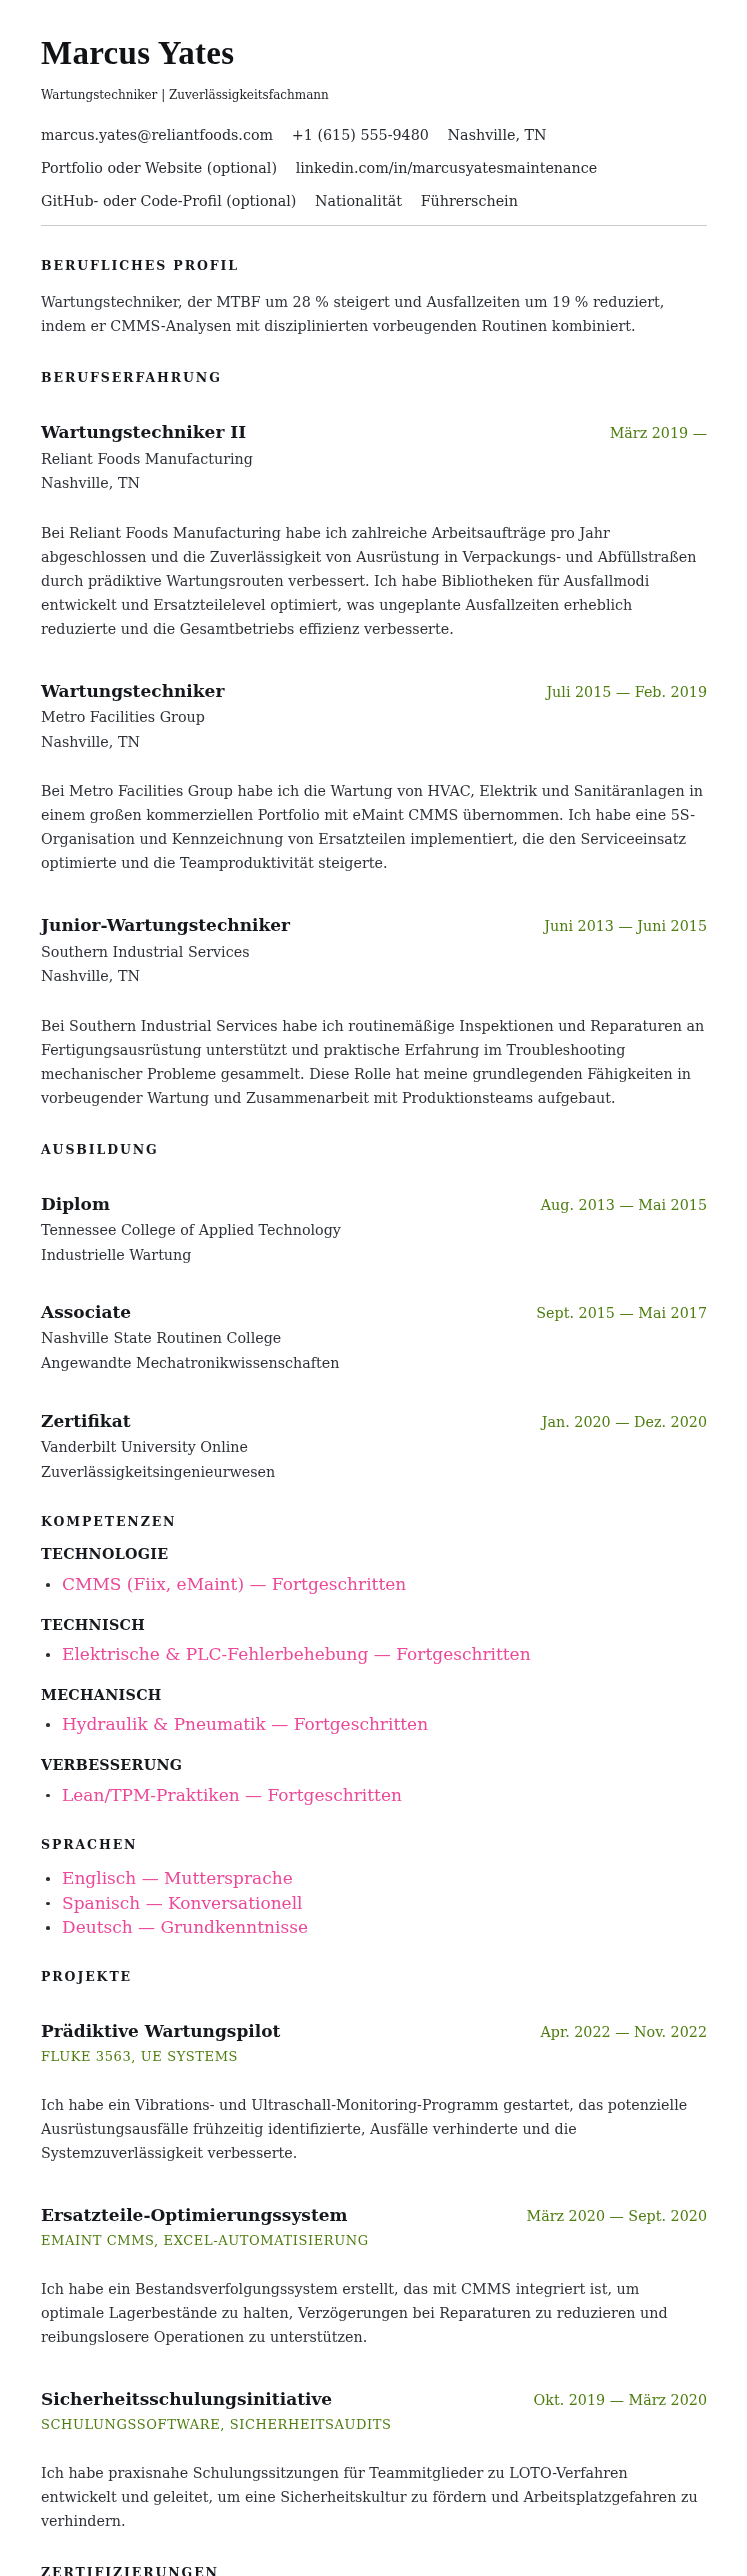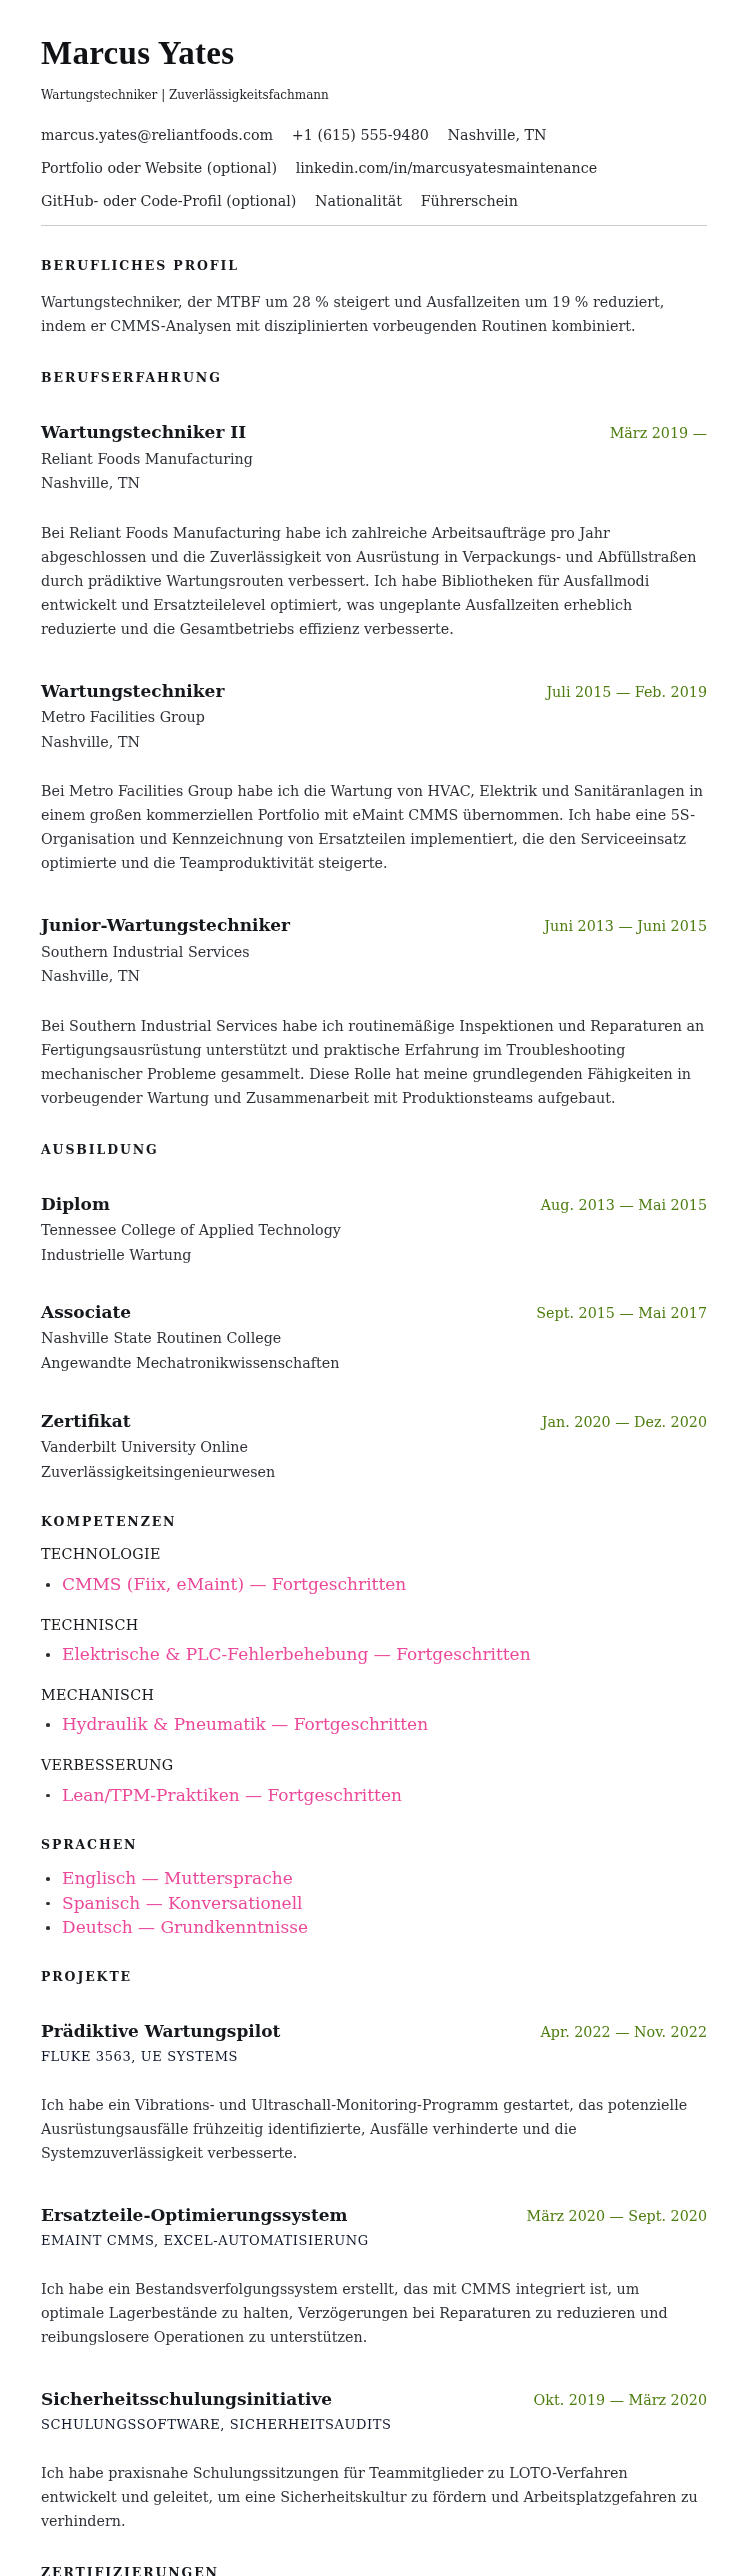--- a/index.html
+++ b/index.html
@@ -90,39 +90,39 @@
     color: #2e3238;
     margin-bottom: 5.6px;
   }
   .entry-line:last-child { margin-bottom: 0; }
   .entry .desc { margin-top: 27px; }
 
   .meta-line {
     font-size: 13px;
     line-height: 1.35;
     letter-spacing: 0.6px;
-    color: #0f172a;
+    color: #4d7c0f;
     margin-bottom: 2.5px;
   }
   .cert-date {
     font-size: 12.5px;
     line-height: 1.35;
     letter-spacing: 0.6px;
     color: #414c56;
   }
 
   .edu-entry { margin-bottom: 20px; }
   .cert-entry { margin-bottom: 15px; }
 
   
   .skill-group { margin-bottom: 22.4px; }
   .skill-group:last-child { margin-bottom: 0; }
   .skill-category {
     font-size: 14.3px;
-    font-weight: 400;
+    font-weight: 700;
     letter-spacing: 0.3px;
     color: #15181c;
     margin-bottom: 12.5px;
     margin-top: 8px;
   }
 
   ul.dotted { list-style: none; }
   ul.dotted li {
     position: relative;
     padding-left: 21px;

